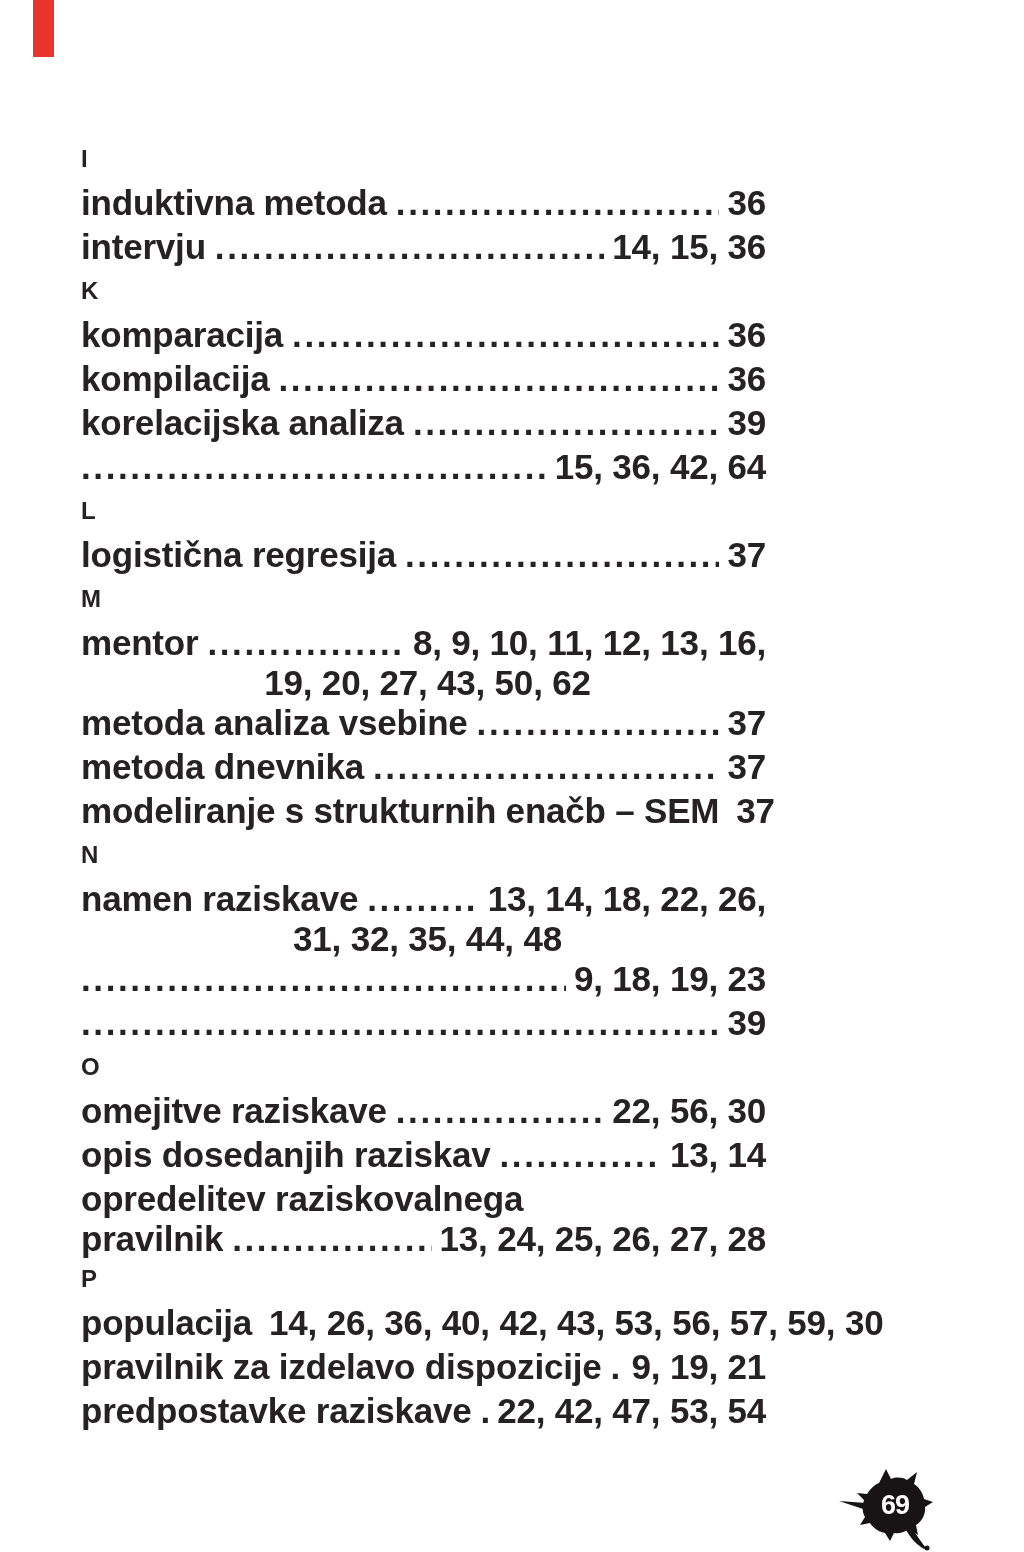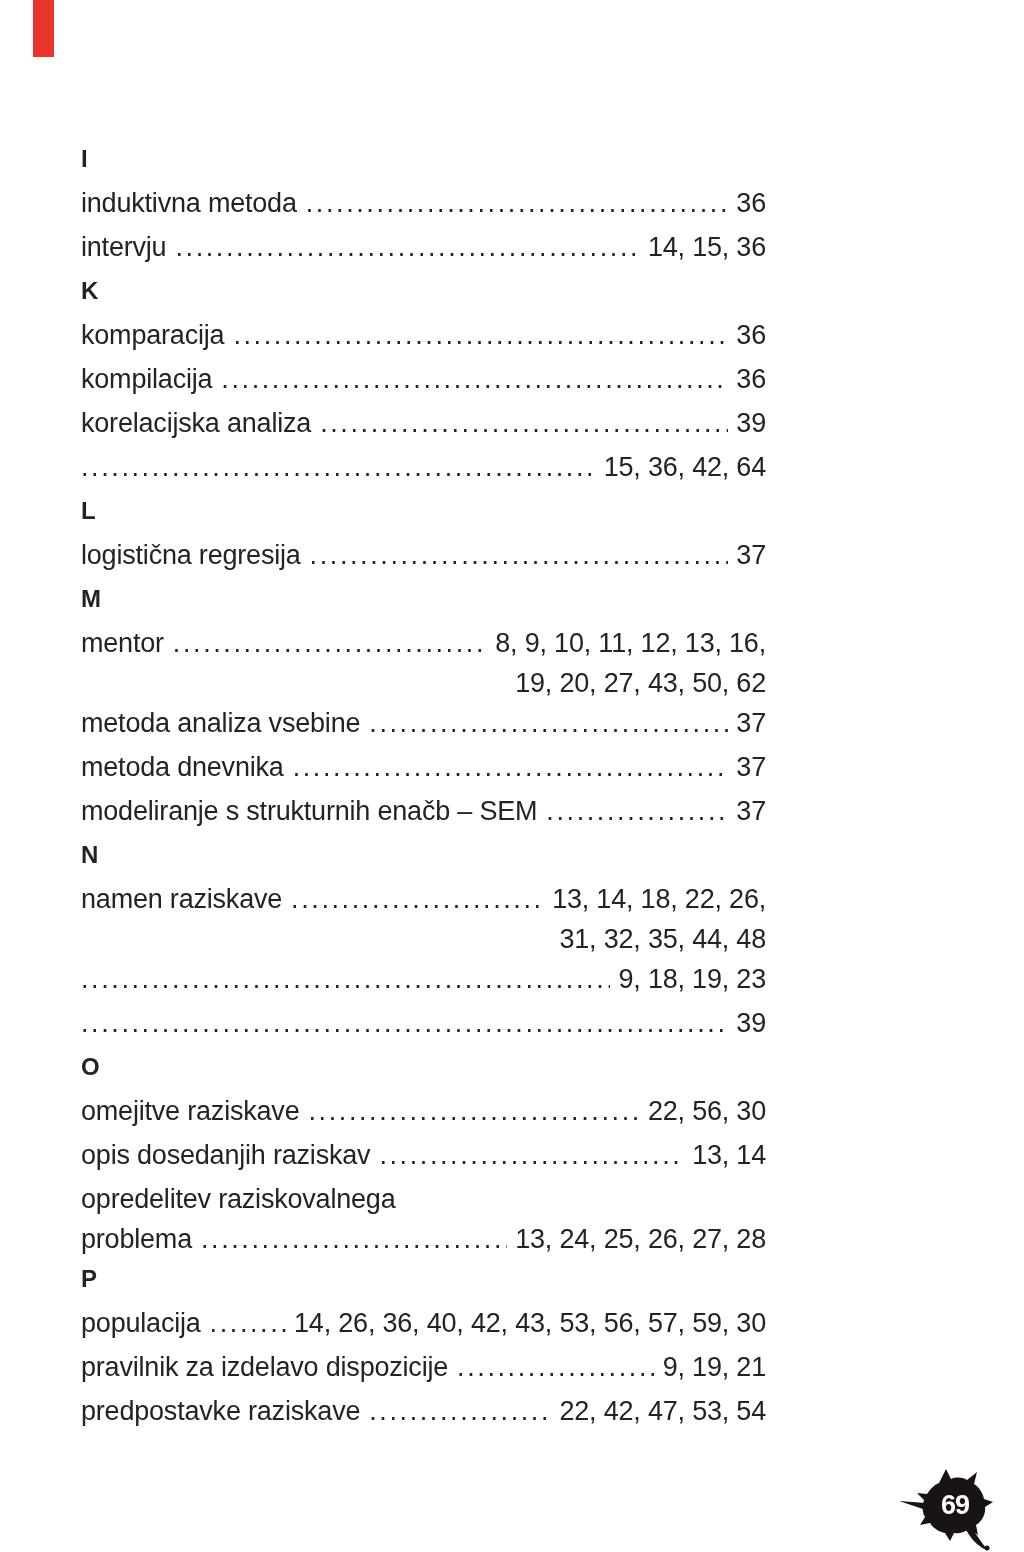--- a/index.html
+++ b/index.html
@@ -24,51 +24,52 @@
     position: absolute;
     left: 81px; top: 137px;
     width: 685px;
   }
 
   .row {
     display: flex;
     align-items: baseline;
     height: 44px;
     line-height: 44px;
-    font-size: 27px;
+    font-size: 35px;
     letter-spacing: -0.2px;
     white-space: nowrap;
+    font-weight: bold;
   }
   .row.heading-row {
     font-weight: bold;
     font-size: 24px;
     letter-spacing: 0;
   }
   .row.tight {
     height: 36px;
     line-height: 36px;
   }
-  .row.cont-row { justify-content: flex-end; }
+  .row.cont-row { justify-content: center; }
 
   .term  { white-space: nowrap; margin-right: 9px; }
   .leader {
     flex: 1 1 auto;
     min-width: 0;
     overflow: hidden;
     white-space: nowrap;
   }
   .leader::after {
     content: "................................................................................";
     letter-spacing: 2.6px;
   }
   .pages { white-space: nowrap; margin-left: 8px; }
 
   .badge {
     position: absolute;
-    left: 894px; top: 1462px;
+    left: 834px; top: 1462px;
     width: 104px; height: 90px;
   }
   .badge svg { display: block; }
 </style>
 </head>
 <body>
 
 <div class="page">
 
   <div class="chapter-tab"></div>
@@ -172,21 +173,21 @@
       </div>
       <div class="row entry-row">
         <span class="term">opis dosedanjih raziskav</span>
         <span class="leader"></span>
         <span class="pages">13, 14</span>
       </div>
       <div class="row">
         <span class="term">opredelitev raziskovalnega</span>
       </div>
       <div class="row entry-row tight">
-        <span class="term">problema</span>
+        <span class="term">pravilnik</span>
         <span class="leader"></span>
         <span class="pages">13, 24, 25, 26, 27, 28</span>
       </div>
       <div class="row heading-row">
         <span class="letter">P</span>
       </div>
       <div class="row entry-row">
         <span class="term">populacija</span>
         <span class="leader"></span>
         <span class="pages">14, 26, 36, 40, 42, 43, 53, 56, 57, 59, 30</span>

